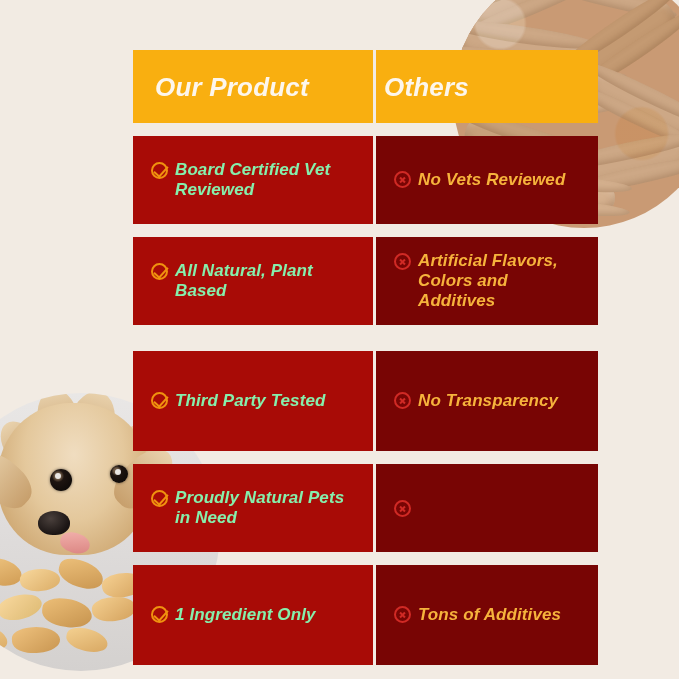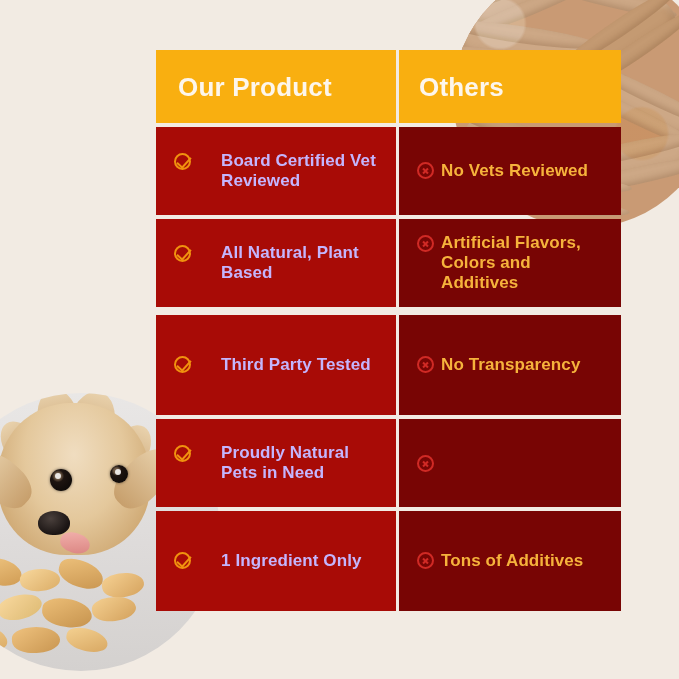--- a/index.html
+++ b/index.html
@@ -135,49 +135,50 @@
   }
   .chip {
     position: absolute;
     background: linear-gradient(150deg, #f4cf8c, #d9a košt);
     border-radius: 42% 58% 48% 52%;
   }
 
   
   #table {
     position: absolute;
-    left: 156px;
+    left: 133px;
     top: 50px;
     width: 465px;
     height: 605px;
     display: flex;
     flex-direction: column;
-    gap: 4px;
+    gap: 13px;
     z-index: 5;
+    font-style: italic;
   }
   .trow {
     display: flex;
     gap: 3px;
     flex: 0 0 auto;
   }
   .cell {
     box-sizing: border-box;
     display: flex;
     align-items: center;
   }
   .cell.col-ours  { width: 240px; background: #a80b06; }
   .cell.col-other { width: 222px; background: #780504; }
 
   
   #header-row .cell {
     height: 73px;
     background: #f9af10;
     padding-left: 22px;
   }
-  #header-row .cell.col-other { padding-left: 20px; }
+  #header-row .cell.col-other { padding-left: 8px; }
   .head-text {
     font-size: 26px;
     font-weight: 800;
     letter-spacing: .2px;
     color: #fdf6ec;
     line-height: 1;
   }
 
   
   .body-row .cell { padding: 10px 14px 10px 18px; }
@@ -190,21 +191,21 @@
     gap: 7px;
   }
   .item.single { align-items: center; }
 
   .label {
     font-size: 17px;
     font-weight: 700;
     line-height: 1.18;
     letter-spacing: .1px;
   }
-  .col-ours  .label { color: #c4b5fd; margin-left: 23px; }
+  .col-ours  .label { color: #86efac; }
   .col-other .label { color: #f6b33c; }
 
   
   .icon {
     flex: 0 0 auto;
     width: 17px;
     height: 17px;
     position: relative;
     margin-top: 2px;
   }

